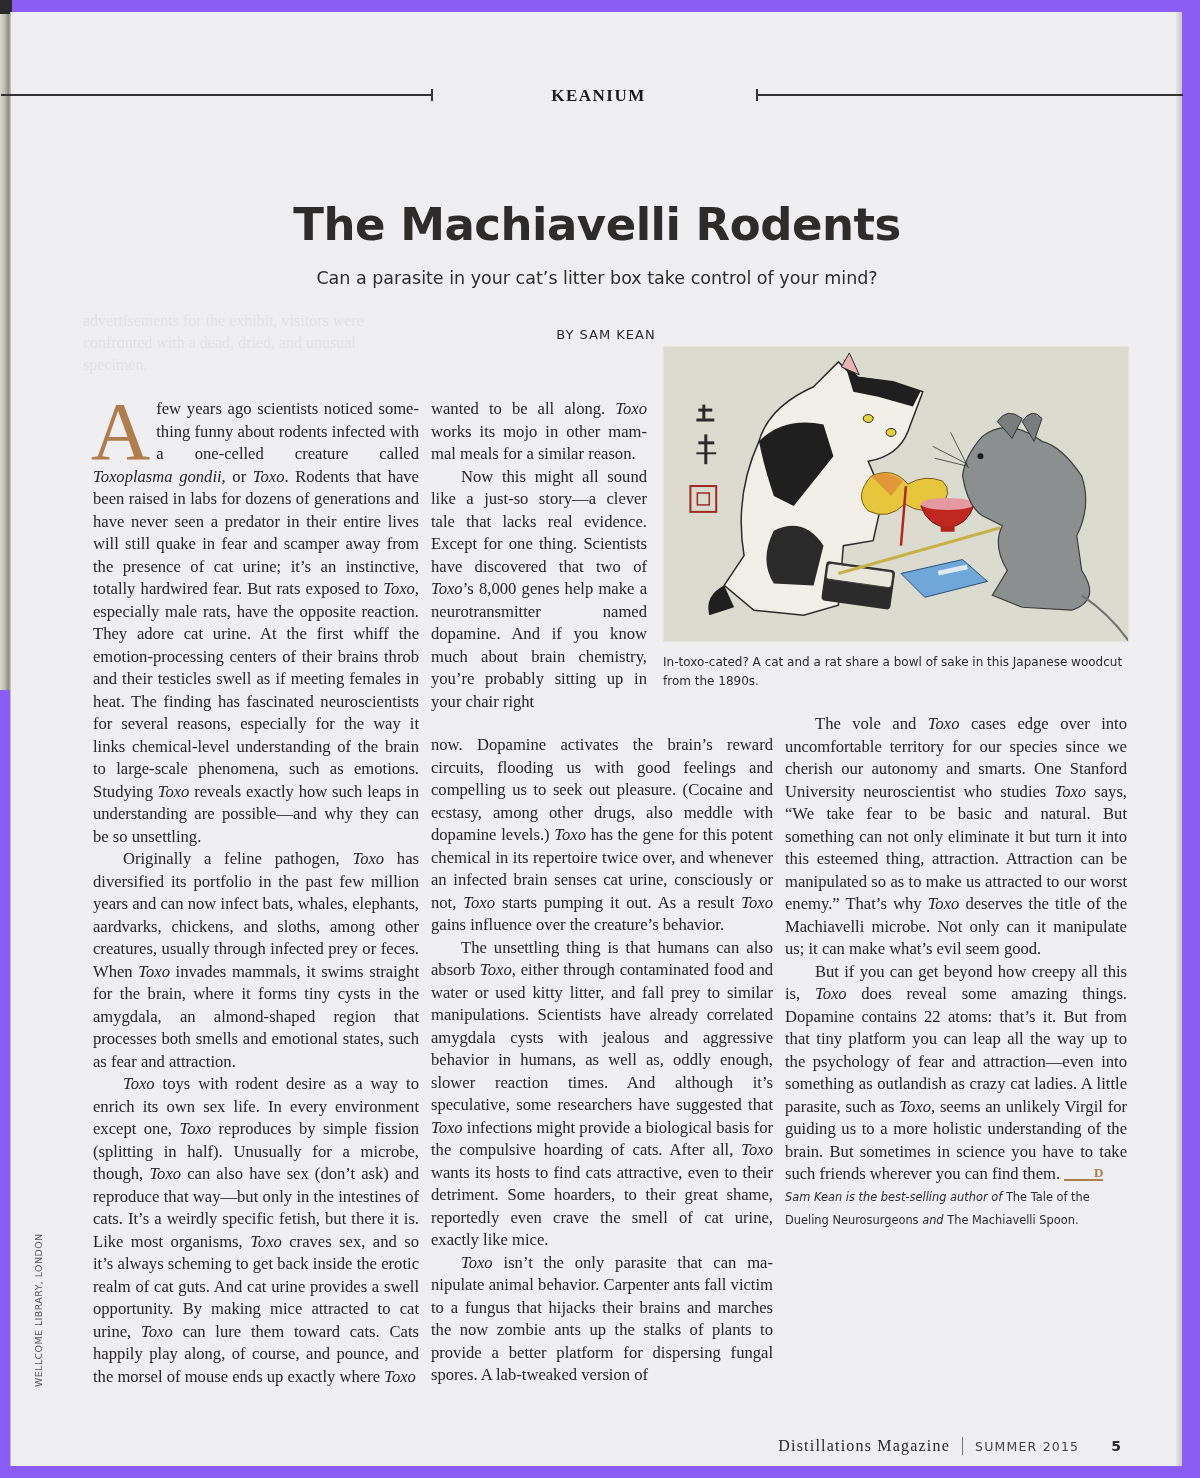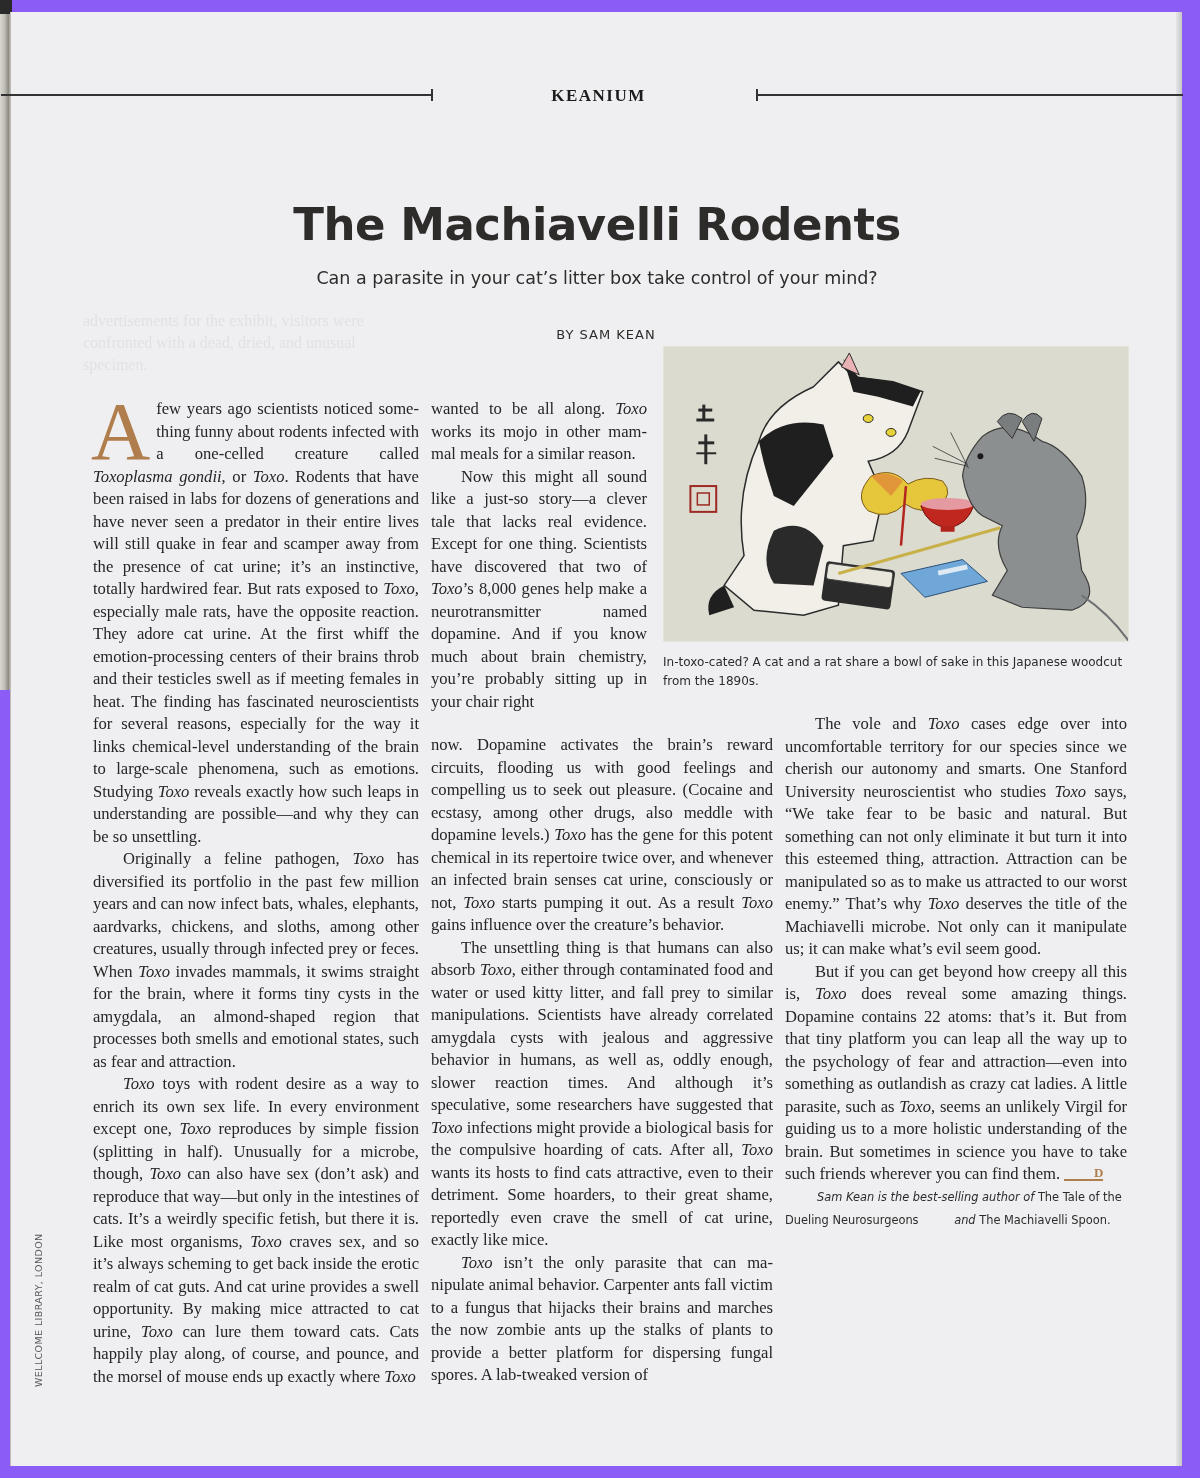--- a/index.html
+++ b/index.html
@@ -67,21 +67,21 @@
   }
   .endmark {
     display: inline-block; font-family: "Liberation Serif", serif; font-weight: bold;
     font-size: 13px; color: #b07d4c; border-bottom: 2px solid #b07d4c; line-height: 13px;
     vertical-align: 2px; margin-left: 4px;
   }
   .bio {
     font-family: "DejaVu Sans", sans-serif; font-size: 11.4px; line-height: 23px; color: #2d2b2b;
     text-align: left; margin-top: 0;
   }
-  .bio i { font-style: italic; margin-left: 32px; }
+  .bio i { font-style: italic; }
   .credit {
     position: absolute; left: 22px; top: 1375px; transform-origin: 0 0; transform: rotate(-90deg);
     font-family: "DejaVu Sans", sans-serif; font-size: 9.5px; letter-spacing: 0.4px; color: #555;
     white-space: nowrap;
   }
   .footer {
     position: absolute; top: 1422px; left: 700px; width: 410px; height: 24px;
     display: flex; align-items: center; justify-content: flex-end; color: #2a2828;
   }
   .footer-mag { font-family: "Liberation Serif", serif; font-size: 16px; letter-spacing: 1.2px; }
@@ -186,14 +186,20 @@
     </div>
 
     <div class="col3 body-text">
       <p class="indent"><span>The vole and </span><i>Toxo</i><span> cases edge over into uncomfortable territory for our species since we cherish our autonomy and smarts. One Stanford University neuroscientist who studies </span><i>Toxo</i><span> says, “We take fear to be basic and natural. But something can not only eliminate it but turn it into this esteemed thing, attraction. At­traction can be manipulated so as to make us attracted to our worst enemy.” That’s why </span><i>Toxo</i><span> deserves the title of the Machiavelli microbe. Not only can it manipulate us; it can make what’s evil seem good.</span></p>
       <p class="indent"><span>But if you can get beyond how creepy all this is, </span><i>Toxo</i><span> does reveal some amazing things. Dopamine contains 22 atoms: that’s it. But from that tiny platform you can leap all the way up to the psychology of fear and attrac­tion—even into something as outlandish as crazy cat ladies. A little parasite, such as </span><i>Toxo</i><span>, seems an unlikely Virgil for guiding us to a more holistic understanding of the brain. But sometimes in science you have to take such friends wherever you can find them.</span><span class="endmark">D</span></p>
       <p class="bio"><i>Sam Kean is the best-selling author of </i><span>The Tale of the Dueling Neurosurgeons</span><i> and </i><span>The Machiavelli Spoon.</span></p>
     </div>
 
     <div class="credit">WELLCOME LIBRARY, LONDON</div>
 
+    <div class="footer">
+      <span class="footer-mag">Distillations Magazine</span>
+      <span class="footer-sep"></span>
+      <span class="footer-issue">SUMMER 2015</span>
+      <span class="footer-page">5</span>
+    </div>
   </div>
 </div>
 
 </body></html>

